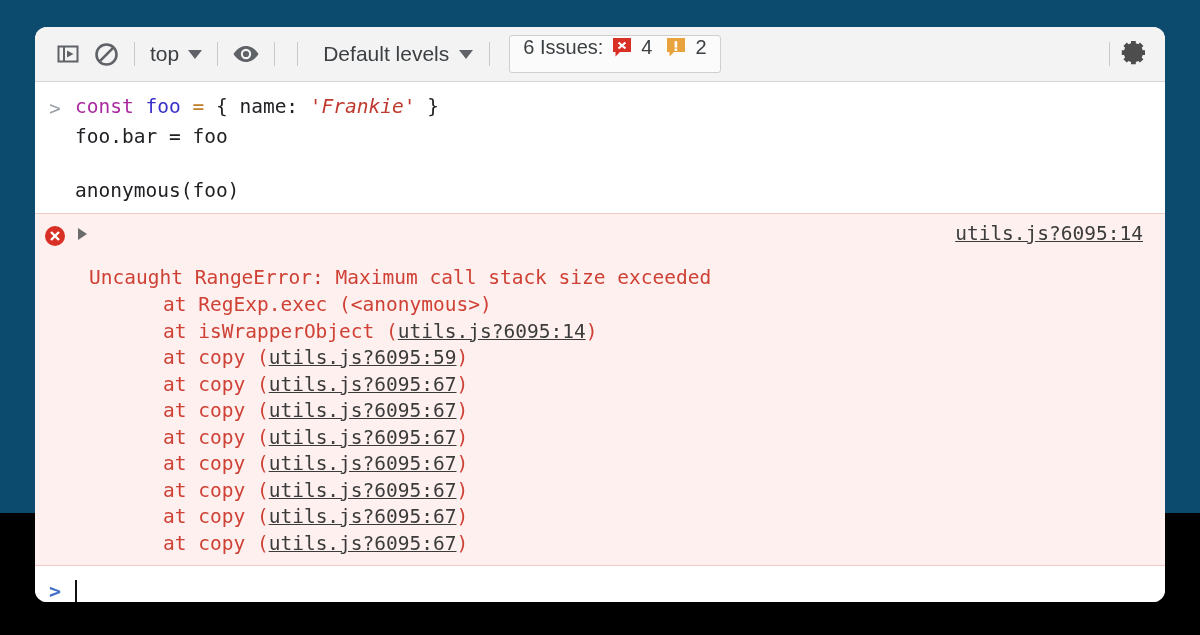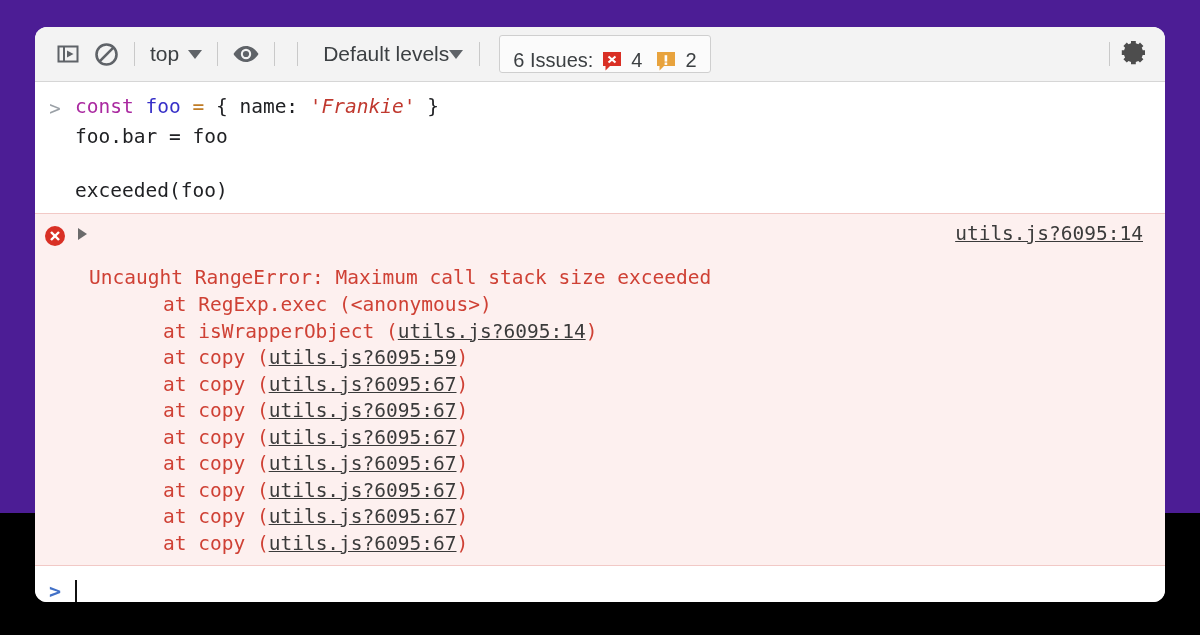--- a/index.html
+++ b/index.html
@@ -8,21 +8,21 @@
     background: #000000;
     width: 1200px;
     height: 635px;
     overflow: hidden;
   }
 
   #root {
     position: relative;
     width: 1200px;
     height: 513px;
-    background: #4c1d95;
+    background: #0c4a6e;
   }
 
   
   .devtools-window {
     position: absolute;
     left: 35px;
     top: 27px;
     width: 1130px;
     height: 575px;
     background: #ffffff;
@@ -96,35 +96,36 @@
   }
   .filter-input .ph {
     font-family: "Liberation Sans", sans-serif;
     font-size: 20px;
     color: #70757a;
   }
 
   .levels-select {
     display: flex;
     align-items: center;
+    gap: 10px;
     height: 34px;
     padding: 0 6px;
     flex: 0 0 auto;
     margin-left: 10px;
   }
   .levels-label {
     font-family: "Liberation Sans", sans-serif;
     font-size: 21px;
     color: #3c4043;
     white-space: nowrap;
   }
 
   .issues-box {
     display: flex;
-    align-items: flex-end;
+    align-items: flex-start;
     gap: 8px;
     height: 36px;
     border: 1px solid #cfcfcf;
     border-radius: 3px;
     background: #fbfbfb;
     padding: 0 13px;
     margin-left: 10px;
     flex: 0 0 auto;
   }
   .issues-text {
@@ -399,21 +400,21 @@
 
         <div class="console-row">
           <div class="gutter"></div>
           <div class="code-line">foo.bar = foo</div>
         </div>
 
         <div class="blank-line"></div>
 
         <div class="console-row">
           <div class="gutter"></div>
-          <div class="code-line">exceeded(foo)</div>
+          <div class="code-line">anonymous(foo)</div>
         </div>
 
       </div>
 
       <div class="error-group">
 
         <div class="err-head-row">
           <div class="err-icon-cell">
             <span>
               <svg width="24" height="24" viewBox="0 0 24 24">

